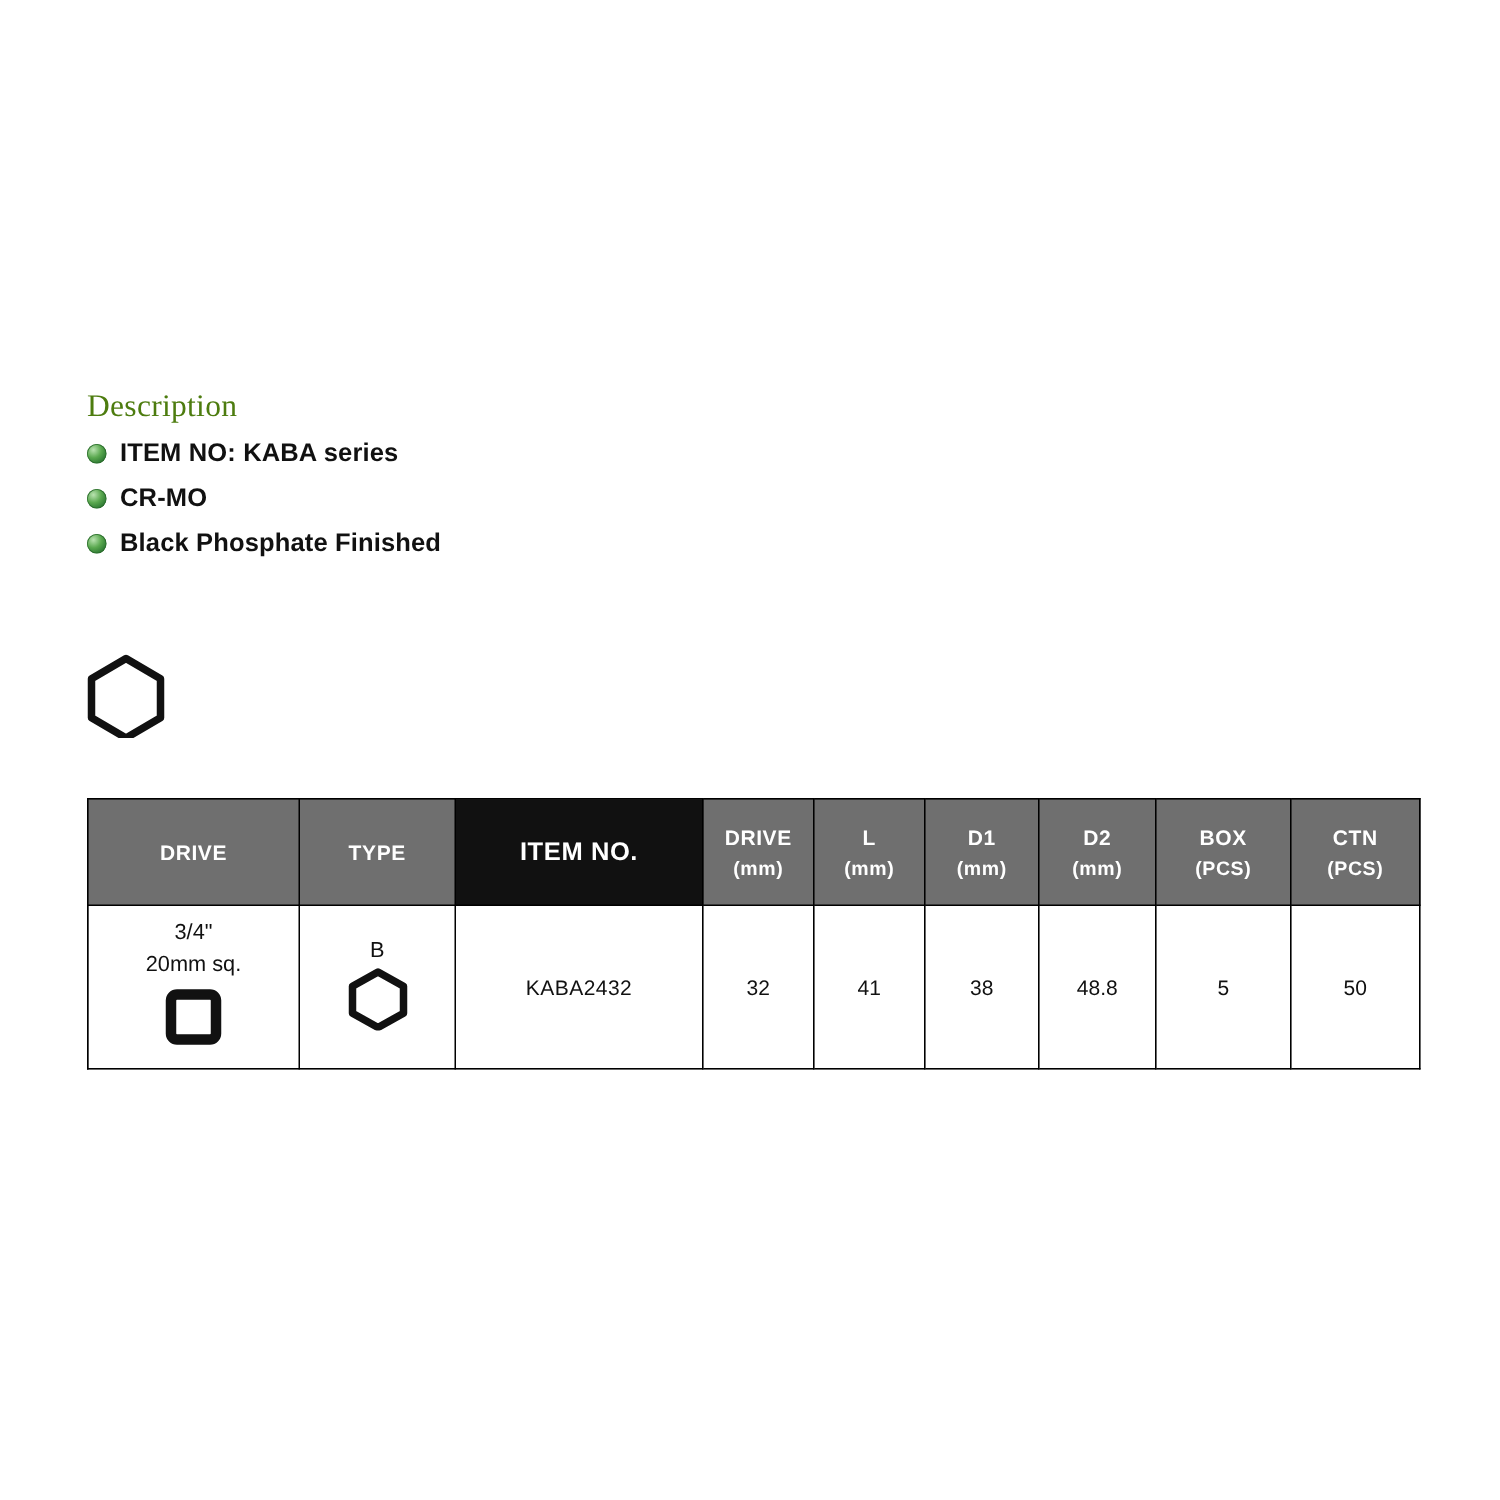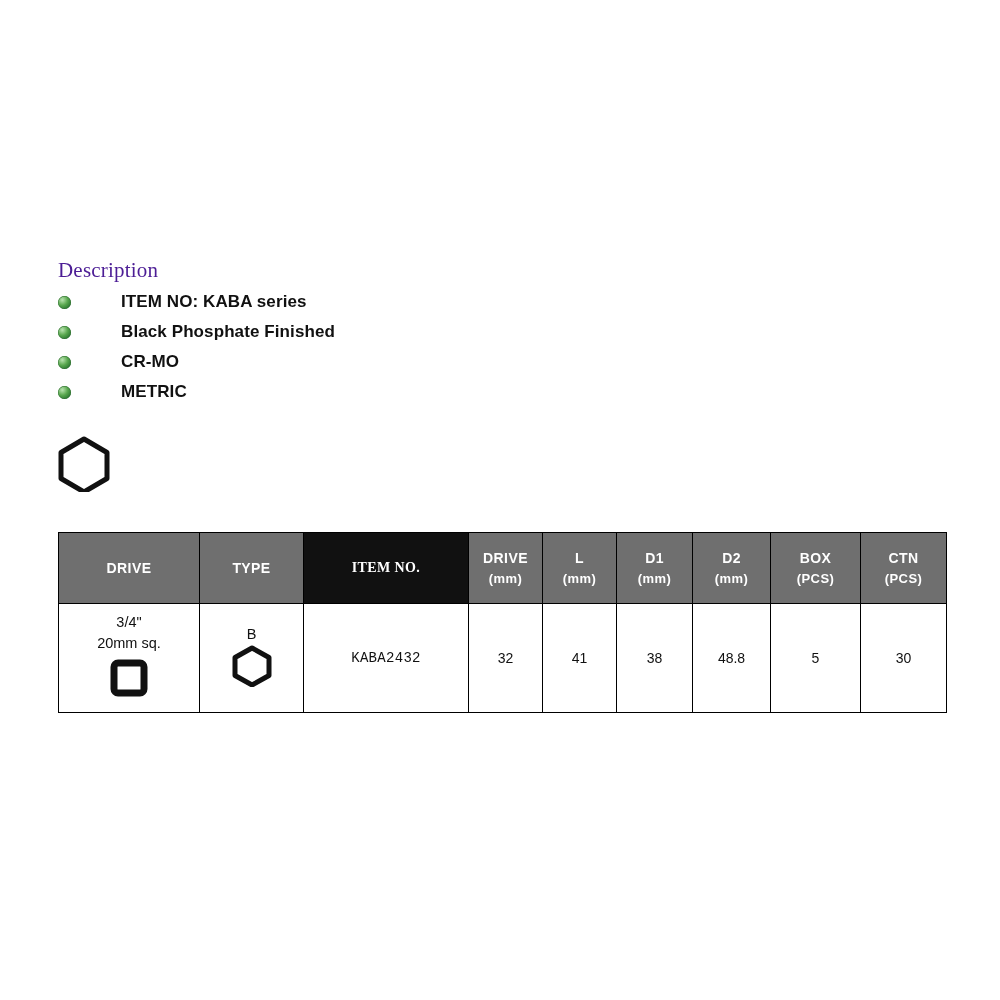--- a/index.html
+++ b/index.html
@@ -19,34 +19,33 @@
   
   .description-block {
     position: absolute;
     left: 58px;
     top: 258px;
     width: 420px;
   }
   .description-title {
     font-family: "Liberation Serif", serif;
     font-size: 21px;
-    color: #4c1d95;
+    color: #4d7c0f;
     letter-spacing: 0.2px;
     margin-bottom: 4px;
   }
   .bullet-list {
     list-style: none;
     margin: 0;
     padding: 0;
   }
   .bullet-row {
     display: flex;
     align-items: center;
     height: 30px;
-    gap: 41px;
   }
   .bullet-dot {
     width: 13px;
     height: 13px;
     border-radius: 50%;
     margin-right: 9px;
     flex: 0 0 auto;
     background: radial-gradient(circle at 33% 30%, #b9e3b0 0%, #5aa84f 42%, #2e7a33 75%, #1d5423 100%);
     box-shadow: 0 0 0 0.5px #2b6b2d inset;
   }
@@ -92,22 +91,21 @@
   }
   thead th .unit {
     display: block;
     font-weight: bold;
     font-size: 13px;
     margin-top: 5px;
   }
   thead th.item-no-head {
     background: #111111;
     color: #ffffff;
-    font-size: 14px;
-    font-family: Liberation Serif, serif;
+    font-size: 17px;
   }
   tbody td {
     height: 106px;
     background: #ffffff;
     color: #111111;
     font-size: 15px;
   }
 
   .drive-cell-inner {
     display: flex;
@@ -129,21 +127,20 @@
     align-items: center;
     justify-content: center;
   }
   .type-letter {
     font-size: 14.5px;
     margin-bottom: 3px;
   }
   .item-no-cell {
     font-size: 16px;
     letter-spacing: 0.3px;
-    font-family: Liberation Mono, monospace;
   }
 
   
   col.c-drive { width: 141px; }
   col.c-type  { width: 104px; }
   col.c-item  { width: 165px; }
   col.c-size  { width: 74px; }
   col.c-l     { width: 74px; }
   col.c-d1    { width: 76px; }
   col.c-d2    { width: 78px; }
@@ -155,29 +152,25 @@
 
 <div class="description-block">
   <div class="description-title">Description</div>
   <ul class="bullet-list">
     <li class="bullet-row">
       <span class="bullet-dot"></span>
       <span class="bullet-text">ITEM NO: KABA series</span>
     </li>
     <li class="bullet-row">
       <span class="bullet-dot"></span>
-      <span class="bullet-text">Black Phosphate Finished</span>
-    </li>
-    <li class="bullet-row">
-      <span class="bullet-dot"></span>
       <span class="bullet-text">CR-MO</span>
     </li>
     <li class="bullet-row">
       <span class="bullet-dot"></span>
-      <span class="bullet-text">METRIC</span>
+      <span class="bullet-text">Black Phosphate Finished</span>
     </li>
   </ul>
 </div>
 
 <div class="hex-figure">
   <svg width="56" height="56" viewBox="0 0 56 56">
     <polygon points="28,3 51,16.5 51,42.5 28,56 5,42.5 5,16.5" fill="#ffffff" stroke="#111111" stroke-width="5" stroke-linejoin="round"></polygon>
   </svg>
 </div>
 
@@ -252,16 +245,16 @@
             </svg>
           </span>
         </div>
       </td>
       <td class="item-no-cell">KABA2432</td>
       <td>32</td>
       <td>41</td>
       <td>38</td>
       <td>48.8</td>
       <td>5</td>
-      <td>30</td>
+      <td>50</td>
     </tr>
   </tbody>
 </table>
 
 </body></html>

